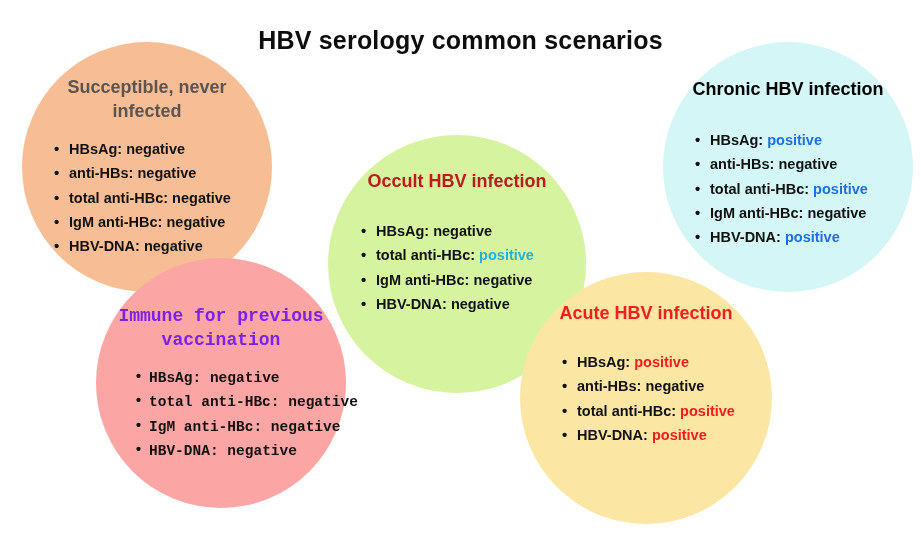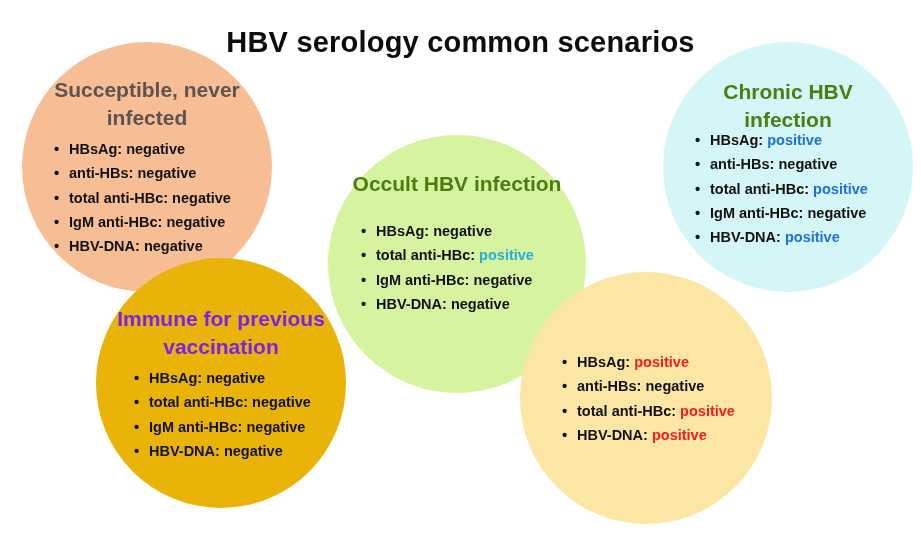--- a/index.html
+++ b/index.html
@@ -16,39 +16,39 @@
     height: 546px;
     background: #ffffff;
     overflow: hidden;
   }
   #title {
     position: absolute;
     left: 0;
     top: 26px;
     width: 921px;
     text-align: center;
-    font-size: 29px;
+    font-size: 25px;
     font-weight: bold;
     color: #0d0d0d;
     letter-spacing: 0.2px;
     z-index: 20;
     pointer-events: none;
   }
   .bubble {
     position: absolute;
     border-radius: 50%;
     box-sizing: border-box;
     padding: 0;
   }
   .bubble-head {
     position: absolute;
     left: 0;
     width: 100%;
     text-align: center;
-    font-size: 21px;
+    font-size: 18px;
     font-weight: bold;
     line-height: 1.32;
     box-sizing: border-box;
     padding: 0 14px;
   }
   .bubble-list {
     position: absolute;
     left: 0;
     width: 100%;
     margin: 0;
@@ -79,51 +79,52 @@
     left: 22px; top: 42px; width: 250px; height: 250px;
     background: #F7BE95;
     z-index: 3;
   }
   #c-susceptible .bubble-head { top: 34px; color: #5d5350; }
   #c-susceptible .bubble-list { top: 95px; padding-left: 32px; }
 
   
   #c-immune {
     left: 96px; top: 258px; width: 250px; height: 250px;
-    background: #eab308;
+    background: #fca5a5;
     z-index: 4;
+    font-family: Liberation Mono, monospace;
   }
   #c-immune .bubble-head { top: 47px; color: #7A22E8; }
   #c-immune .bubble-list { top: 108px; padding-left: 38px; }
 
   
   #c-occult {
     left: 328px; top: 135px; width: 258px; height: 258px;
     background: #D6F4A0;
     z-index: 5;
   }
-  #c-occult .bubble-head { top: 35px; color: #4d7c0f; }
+  #c-occult .bubble-head { top: 35px; color: #b91c1c; }
   #c-occult .bubble-list { top: 84px; padding-left: 33px; }
 
   
   #c-acute {
     left: 520px; top: 272px; width: 252px; height: 252px;
     background: #FBE6A4;
     z-index: 6;
   }
   #c-acute .bubble-head { top: 30px; color: #F41C1C; }
   #c-acute .bubble-list { top: 78px; padding-left: 42px; }
 
   
   #c-chronic {
     left: 663px; top: 42px; width: 250px; height: 250px;
     background: #D4F6F7;
     z-index: 2;
   }
-  #c-chronic .bubble-head { top: 36px; color: #4d7c0f; }
+  #c-chronic .bubble-head { top: 36px; color: #000000; }
   #c-chronic .bubble-list { top: 86px; padding-left: 32px; }
 </style>
 </head>
 <body>
 
 <div id="canvas">
 
   <div id="title">HBV serology common scenarios</div>
 
   <div class="bubble" id="c-susceptible">
@@ -151,20 +152,21 @@
     <div class="bubble-head">Occult HBV infection</div>
     <ul class="bubble-list">
         <li><span>HBsAg: </span><span style="color: rgb(17, 17, 17);">negative</span></li>
         <li><span>total anti-HBc: </span><span style="color: rgb(38, 176, 212);">positive</span></li>
         <li><span>IgM anti-HBc: </span><span style="color: rgb(17, 17, 17);">negative</span></li>
         <li><span>HBV-DNA: </span><span style="color: rgb(17, 17, 17);">negative</span></li>
       </ul>
   </div>
 
   <div class="bubble" id="c-acute">
+    <div class="bubble-head">Acute HBV infection</div>
     <ul class="bubble-list">
         <li><span>HBsAg: </span><span style="color: rgb(244, 28, 28);">positive</span></li>
         <li><span>anti-HBs: </span><span style="color: rgb(17, 17, 17);">negative</span></li>
         <li><span>total anti-HBc: </span><span style="color: rgb(244, 28, 28);">positive</span></li>
         <li><span>HBV-DNA: </span><span style="color: rgb(244, 28, 28);">positive</span></li>
       </ul>
   </div>
 
   <div class="bubble" id="c-chronic">
     <div class="bubble-head">Chronic HBV infection</div>

